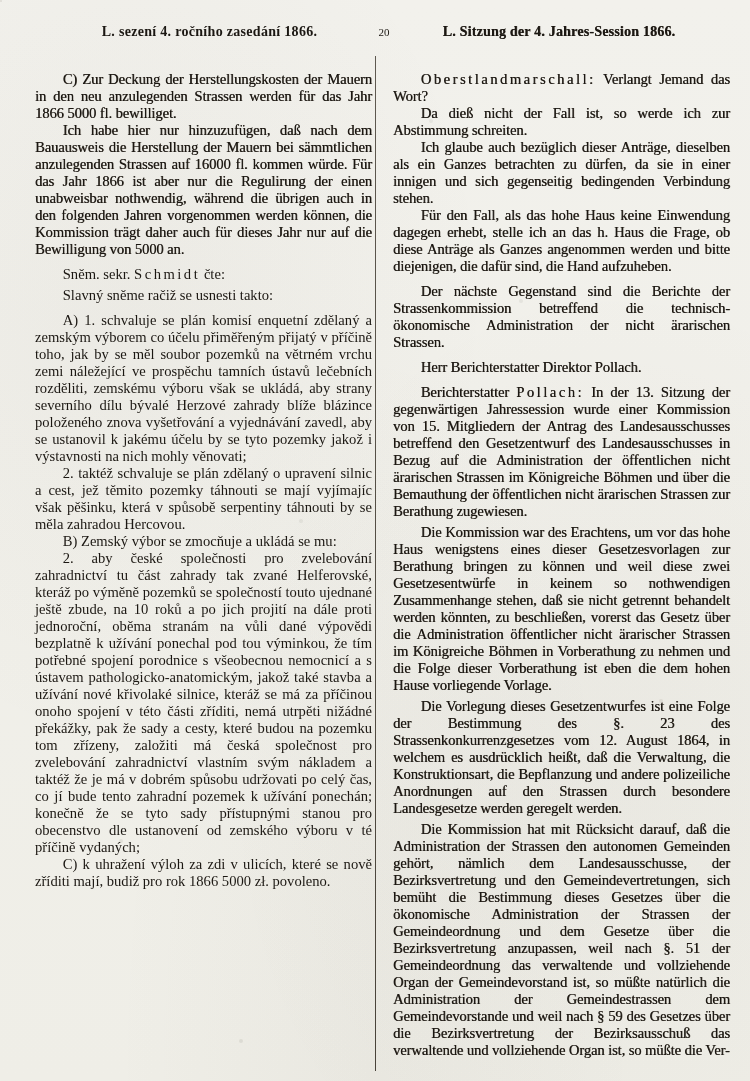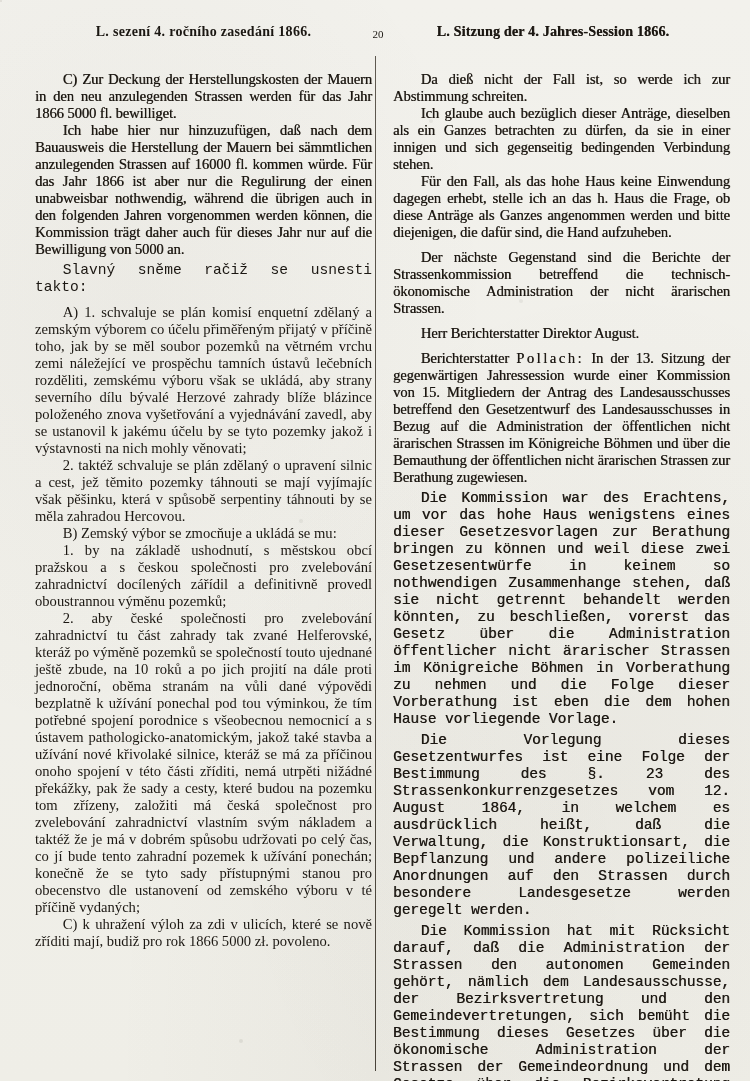--- a/index.html
+++ b/index.html
@@ -19,37 +19,37 @@
     background:rgba(40,32,20,0.10);
     box-shadow: 60px 160px 0 1px rgba(40,32,20,0.07),
                 300px 520px 0 1px rgba(40,32,20,0.06),
                 120px 840px 0 1px rgba(40,32,20,0.08),
                 520px 300px 0 1px rgba(40,32,20,0.06),
                 660px 700px 0 1px rgba(40,32,20,0.07),
                 240px 1040px 0 1px rgba(40,32,20,0.08),
                 430px 120px 0 1px rgba(40,32,20,0.05);
   }
   .hdr{
-    position:absolute;top:24px;left:35px;width:687px;
-    display:flex;align-items:flex-end;
+    position:absolute;top:24px;left:41px;width:687px;
+    display:flex;align-items:center;
   }
   .hdr .lt{width:337px;text-align:center;font-weight:bold;font-size:14px;letter-spacing:0.3px;}
   .hdr .pn{flex:1;text-align:center;font-size:11px;}
   .hdr .rt{width:338px;text-align:center;font-weight:bold;font-size:14px;letter-spacing:0.2px;}
   .divider{
     position:absolute;left:375px;top:56px;width:1px;height:1015px;
     background:linear-gradient(rgba(45,38,28,0.75), rgba(45,38,28,0.85));
   }
   .cols{position:absolute;top:71px;left:35px;display:flex;gap:21px;}
   .col{width:337px;font-size:14.6px;line-height:17px;}
   .col-r{width:337px;}
   .col p{margin:0;text-align:justify;text-indent:1.9em;}
   .de{text-shadow:0.4px 0 0 rgba(28,20,10,0.72);letter-spacing:-0.1px;}
   .spname{letter-spacing:2.5px;}
-  .g4{margin-top:4px !important;font-family:Liberation Mono, monospace;}
+  .g4{margin-top:4px !important;}
   .g8{margin-top:8px !important;}
 </style>
 </head>
 <body>
 
 <div class="page">
   <div class="specks"></div>
 
   <div class="hdr">
     <div class="lt">L. sezení 4. ročního zasedání 1866.</div>
@@ -57,35 +57,36 @@
     <div class="rt de">L. Sitzung der 4. Jahres-Session 1866.</div>
   </div>
 
   <div class="divider"></div>
 
   <div class="cols">
 
     <div class="col col-l">
       <p class="de"><span>C) Zur Deckung der Herstellungskosten der Mauern in den neu anzulegenden Strassen werden für das Jahr 1866 5000 fl. bewilliget.</span></p>
       <p class="de"><span>Ich habe hier nur hinzuzufügen, daß nach dem Bauausweis die Herstellung der Mauern bei sämmtlichen anzulegenden Strassen auf 16000 fl. kommen würde. Für das Jahr 1866 ist aber nur die Regulirung der einen unabweisbar nothwendig, während die übrigen auch in den folgenden Jahren vorgenommen werden können, die Kommission trägt daher auch für dieses Jahr nur auf die Bewilligung von 5000 an.</span></p>
+      <p class="cz g8"><span>Sněm. sekr. </span><span class="spname">Schmidt</span><span> čte:</span></p>
       <p class="cz g4"><span>Slavný sněme račiž se usnesti takto:</span></p>
       <p class="cz g8"><span>A) 1. schvaluje se plán komisí enquetní zdělaný a zemským výborem co účelu přiměřeným přijatý v příčině toho, jak by se měl soubor pozemků na větrném vrchu zemi náležející ve prospěchu tamních ústavů lečebních rozděliti, zemskému výboru však se ukládá, aby strany severního dílu bývalé Herzové zahrady blíže blázince položeného znova vyšetřování a vyjednávání zavedl, aby se ustanovil k jakému účelu by se tyto pozemky jakož i výstavnosti na nich mohly věnovati;</span></p>
       <p class="cz"><span>2. taktéž schvaluje se plán zdělaný o upravení silnic a cest, jež těmito pozemky táhnouti se mají vyjímajíc však pěšinku, která v spůsobě serpentiny táhnouti by se měla zahradou Hercovou.</span></p>
       <p class="cz"><span>B) Zemský výbor se zmocňuje a ukládá se mu:</span></p>
-      <p class="cz"><span>1. by na základě ushodnutí, s městskou obcí pražskou a s českou společnosti pro zvelebování zahradnictví docílených zářídil a definitivně provedl oboustrannou výměnu pozemků;</span></p>
       <p class="cz"><span>2. aby české společnosti pro zvelebování zahradnictví tu část zahrady tak zvané Helferovské, kteráž po výměně pozemků se společností touto ujednané ještě zbude, na 10 roků a po jich projití na dále proti jednoroční, oběma stranám na vůli dané výpovědi bezplatně k užívání ponechal pod tou výminkou, že tím potřebné spojení porodnice s všeobecnou nemocnicí a s ústavem pathologicko-anatomickým, jakož také stavba a užívání nové křivolaké silnice, kteráž se má za příčinou onoho spojení v této části zříditi, nemá utrpěti nižádné překážky, pak že sady a cesty, které budou na pozemku tom zřízeny, založiti má česká společnost pro zvelebování zahradnictví vlastním svým nákladem a taktéž že je má v dobrém spůsobu udržovati po celý čas, co jí bude tento zahradní pozemek k užívání ponechán; konečně že se tyto sady přístupnými stanou pro obecenstvo dle ustanovení od zemského výboru v té příčině vydaných;</span></p>
       <p class="cz"><span>C) k uhražení výloh za zdi v ulicích, které se nově zříditi mají, budiž pro rok 1866 5000 zł. povoleno.</span></p>
     </div>
 
     <div class="col col-r" lang="de">
+      <p class="de"><span></span><span class="spname">Oberstlandmarschall:</span><span> Verlangt Jemand das Wort?</span></p>
       <p class="de"><span>Da dieß nicht der Fall ist, so werde ich zur Abstimmung schreiten.</span></p>
       <p class="de"><span>Ich glaube auch bezüglich dieser Anträge, dieselben als ein Ganzes betrachten zu dürfen, da sie in einer innigen und sich gegenseitig bedingenden Verbindung stehen.</span></p>
       <p class="de"><span>Für den Fall, als das hohe Haus keine Einwendung dagegen erhebt, stelle ich an das h. Haus die Frage, ob diese Anträge als Ganzes angenommen werden und bitte diejenigen, die dafür sind, die Hand aufzuheben.</span></p>
       <p class="de g8"><span>Der nächste Gegenstand sind die Berichte der Strassenkommission betreffend die technisch-ökonomische Administration der nicht ärarischen Strassen.</span></p>
-      <p class="de g8"><span>Herr Berichterstatter Direktor August.</span></p>
+      <p class="de g8"><span>Herr Berichterstatter Direktor Pollach.</span></p>
       <p class="de g8"><span>Berichterstatter </span><span class="spname">Pollach:</span><span> In der 13. Sitzung der gegenwärtigen Jahressession wurde einer Kommission von 15. Mitgliedern der Antrag des Landesausschusses betreffend den Gesetzentwurf des Landesausschusses in Bezug auf die Administration der öffentlichen nicht ärarischen Strassen im Königreiche Böhmen und über die Bemauthung der öffentlichen nicht ärarischen Strassen zur Berathung zugewiesen.</span></p>
       <p class="de g4"><span>Die Kommission war des Erachtens, um vor das hohe Haus wenigstens eines dieser Gesetzesvorlagen zur Berathung bringen zu können und weil diese zwei Gesetzesentwürfe in keinem so nothwendigen Zusammenhange stehen, daß sie nicht getrennt behandelt werden könnten, zu beschließen, vorerst das Gesetz über die Administration öffentlicher nicht ärarischer Strassen im Königreiche Böhmen in Vorberathung zu nehmen und die Folge dieser Vorberathung ist eben die dem hohen Hause vorliegende Vorlage.</span></p>
       <p class="de g4"><span>Die Vorlegung dieses Gesetzentwurfes ist eine Folge der Bestimmung des §. 23 des Strassenkonkurrenzgesetzes vom 12. August 1864, in welchem es ausdrücklich heißt, daß die Verwaltung, die Konstruktionsart, die Bepflanzung und andere polizeiliche Anordnungen auf den Strassen durch besondere Landesgesetze werden geregelt werden.</span></p>
       <p class="de g4"><span>Die Kommission hat mit Rücksicht darauf, daß die Administration der Strassen den autonomen Gemeinden gehört, nämlich dem Landesausschusse, der Bezirksvertretung und den Gemeindevertretungen, sich bemüht die Bestimmung dieses Gesetzes über die ökonomische Administration der Strassen der Gemeindeordnung und dem Gesetze über die Bezirksvertretung anzupassen, weil nach §. 51 der Gemeindeordnung das verwaltende und vollziehende Organ der Gemeindevorstand ist, so müßte natürlich die Administration der Gemeindestrassen dem Gemeindevorstande und weil nach § 59 des Gesetzes über die Bezirksvertretung der Bezirksausschuß das verwaltende und vollziehende Organ ist, so müßte die Ver-</span></p>
     </div>
 
   </div>
 </div>
 
 </body></html>

